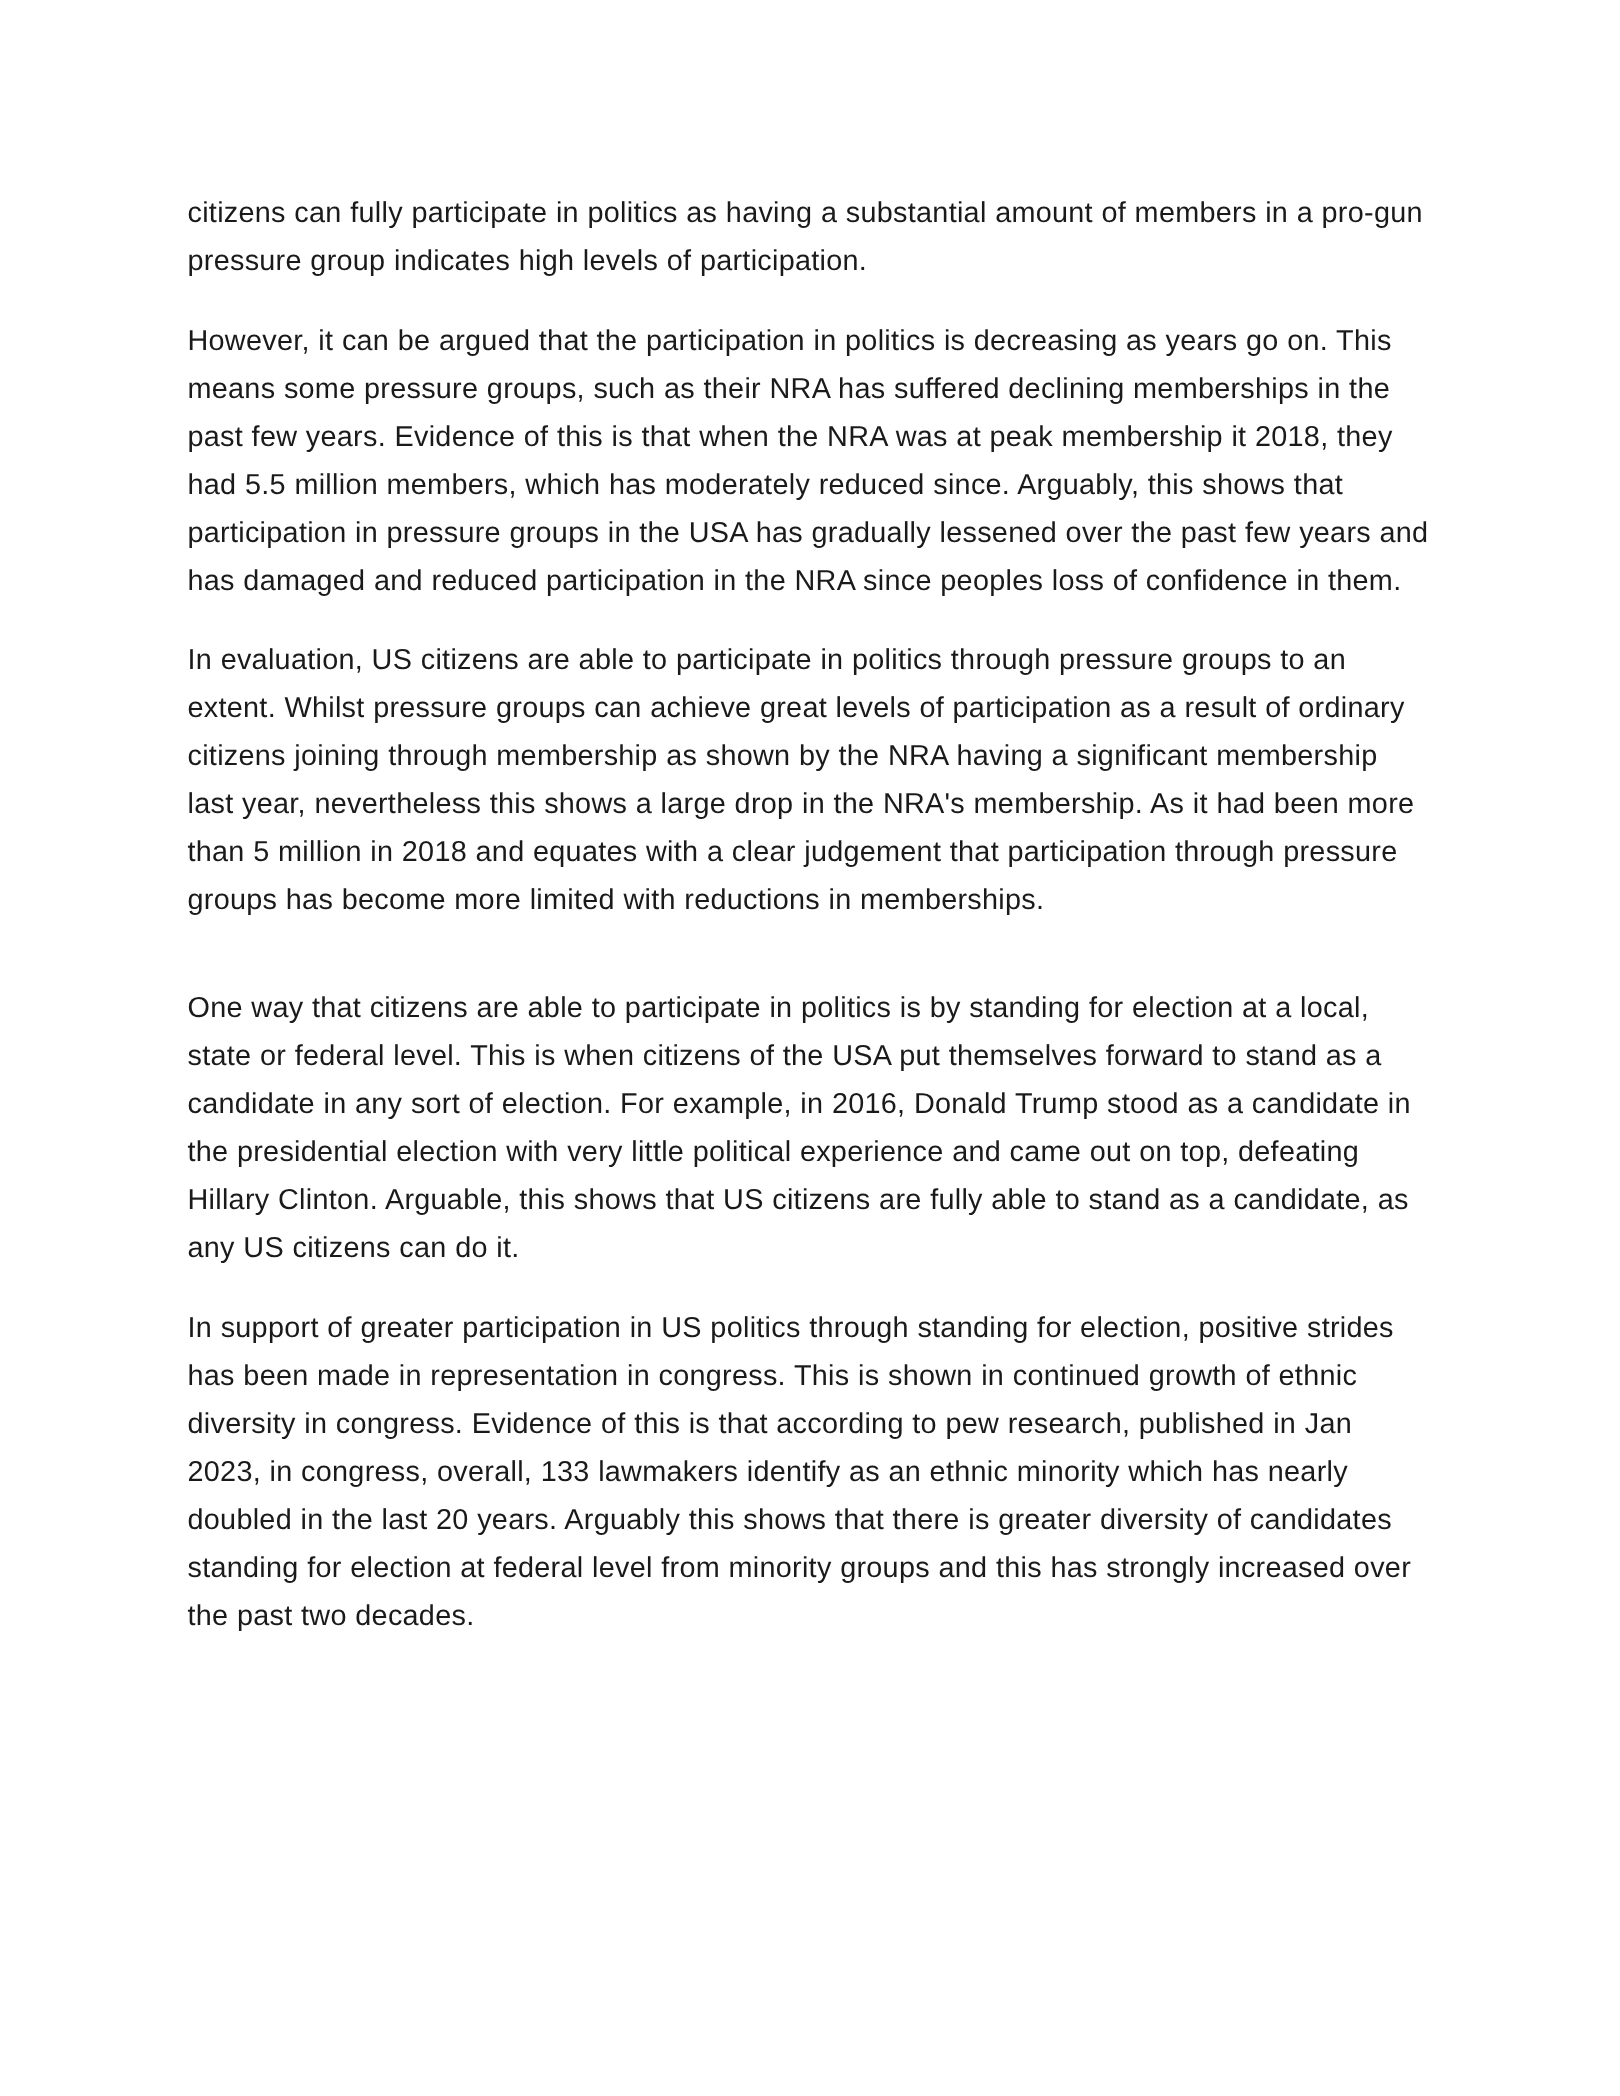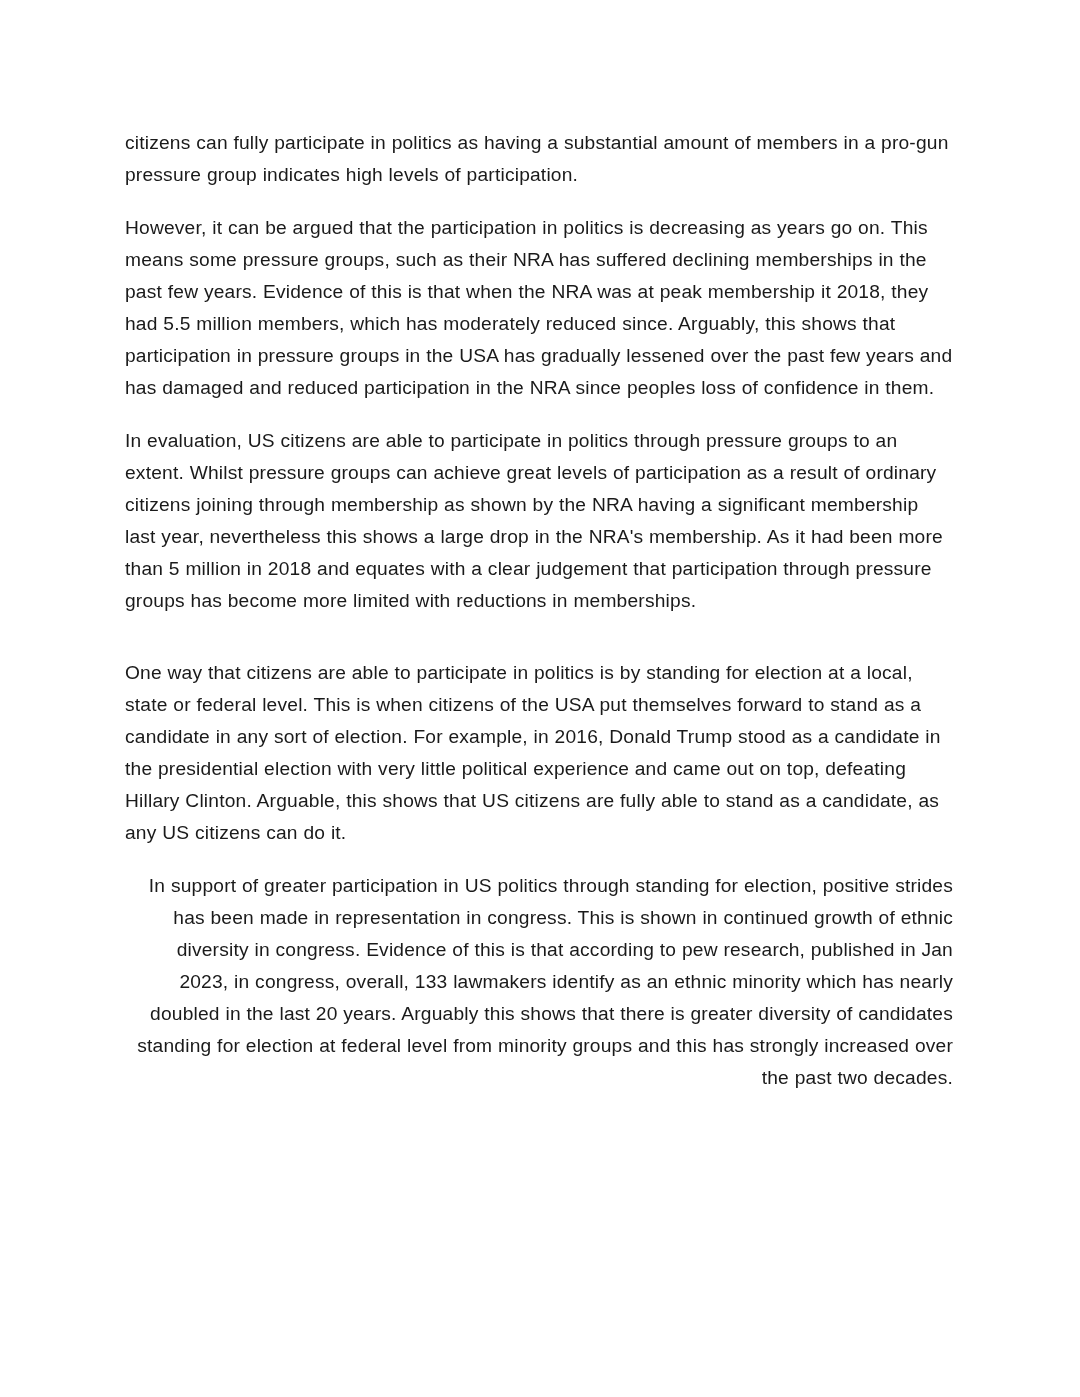--- a/index.html
+++ b/index.html
@@ -36,21 +36,20 @@
     font-size: 19.2px;
     line-height: 32px;
     color: #1a1a1a;
     letter-spacing: 0.01em;
     text-align: left;
     word-spacing: 0.01em;
     white-space: pre-wrap;
   }
   .para:last-child {
     margin-bottom: 0;
-    text-align: right;
   }
   
   .para.section-break-after {
     margin-bottom: 40px;
   }
 </style>
 </head>
 <body>
 
 <div class="page">

